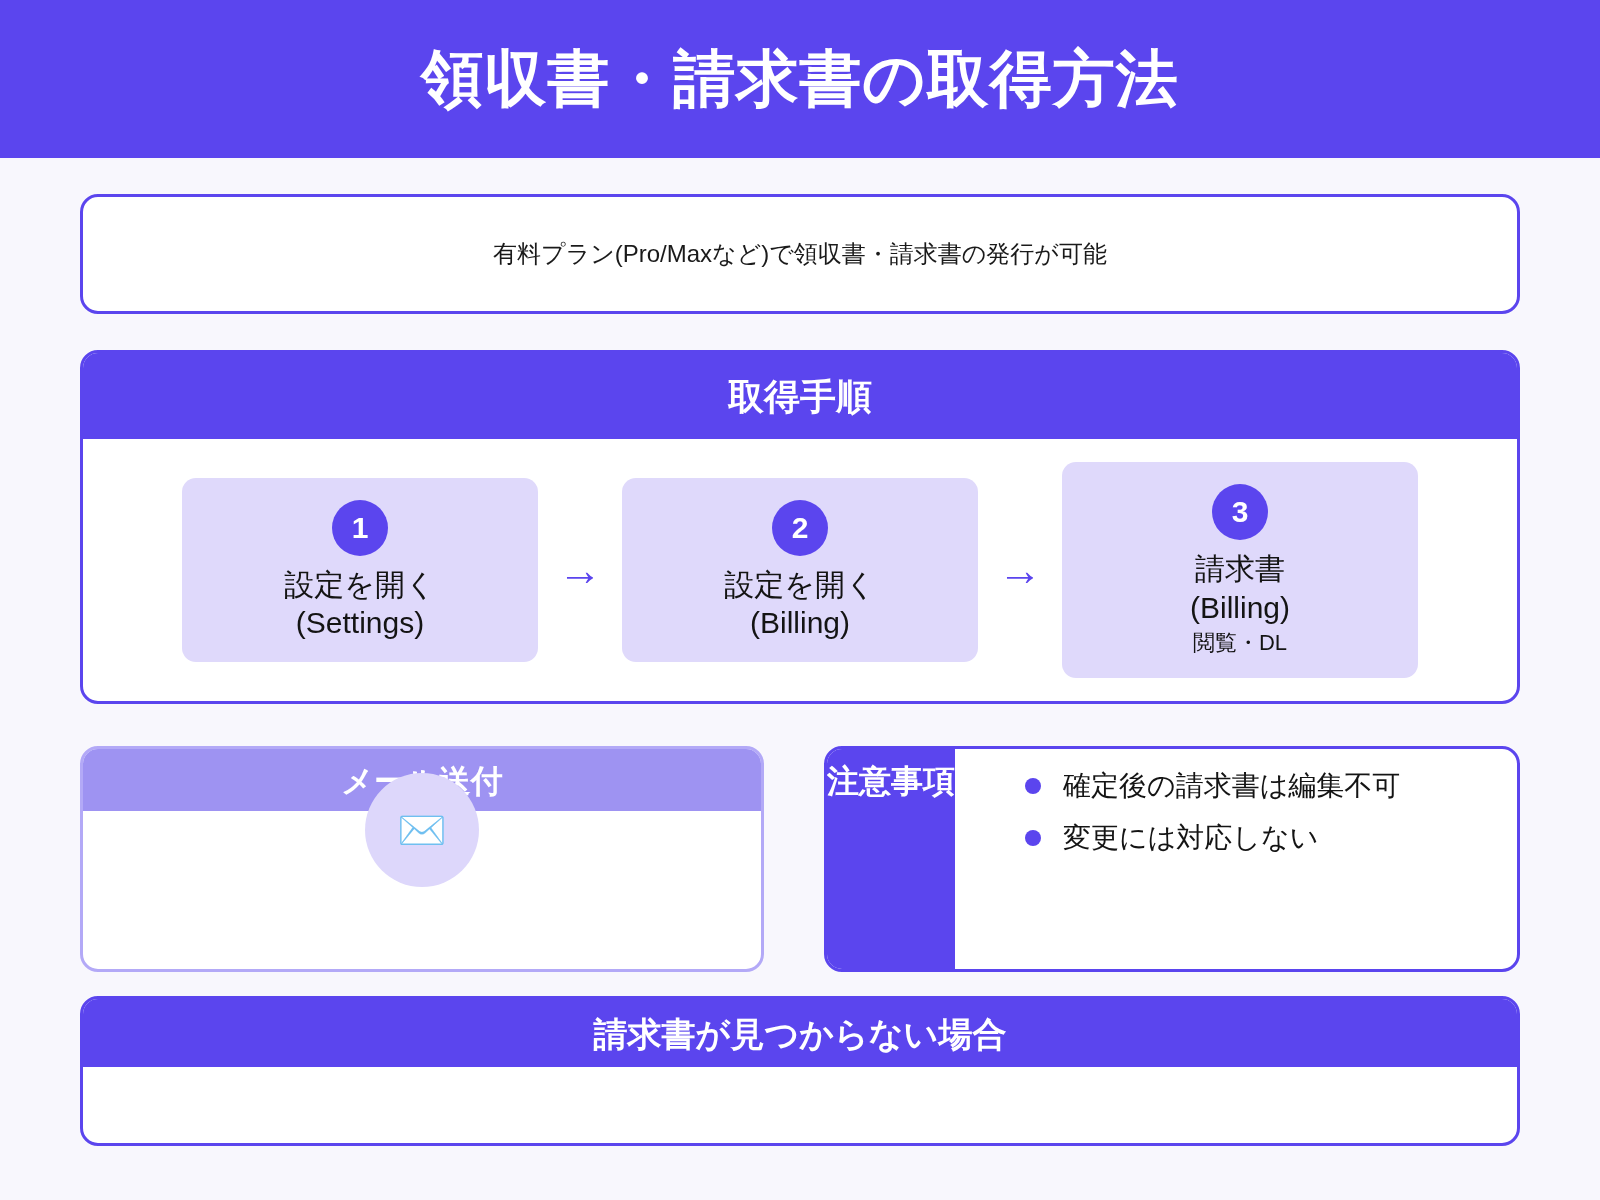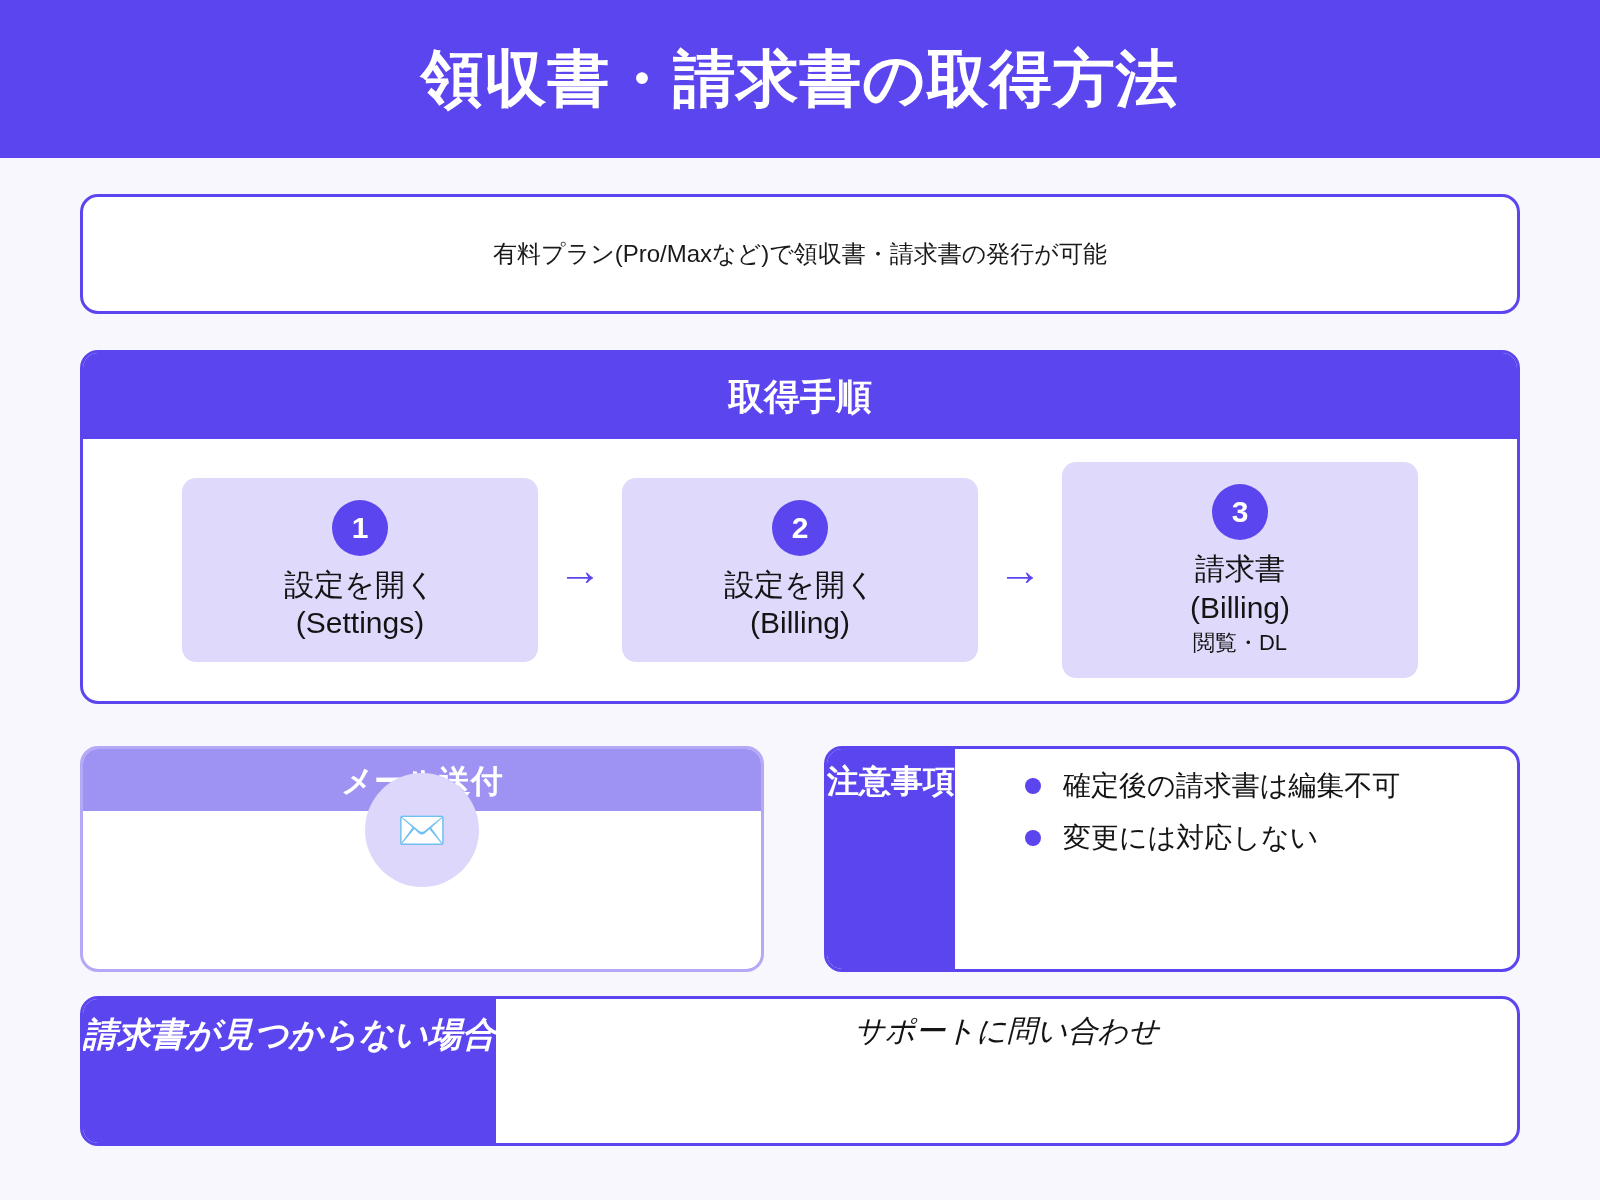--- a/index.html
+++ b/index.html
@@ -251,22 +251,21 @@
   }
 
   
   .support-card {
     position: absolute;
     left: 80px;
     top: 838px;
     width: 1440px;
     height: 150px;
     display: flex;
-    flex-direction: row;
-    font-style: italic;
+    flex-direction: column;
   }
   .support-head {
     background: #5b45ee;
     color: #ffffff;
     font-size: 34px;
     font-weight: bold;
     text-align: center;
     padding: 18px 0 16px;
     line-height: 1;
   }
@@ -346,19 +345,16 @@
         </div>
         <div class="note-item">
           <span class="note-bullet"></span>
           <span class="note-text">変更には対応しない</span>
         </div>
       </div>
     </div>
 
     <div class="card support-card">
       <div class="support-head">請求書が見つからない場合</div>
-      <div class="support-body">
-        <div class="support-text">サポートに問い合わせ</div>
-      </div>
     </div>
 
   </div>
 </div>
 
 </body></html>

